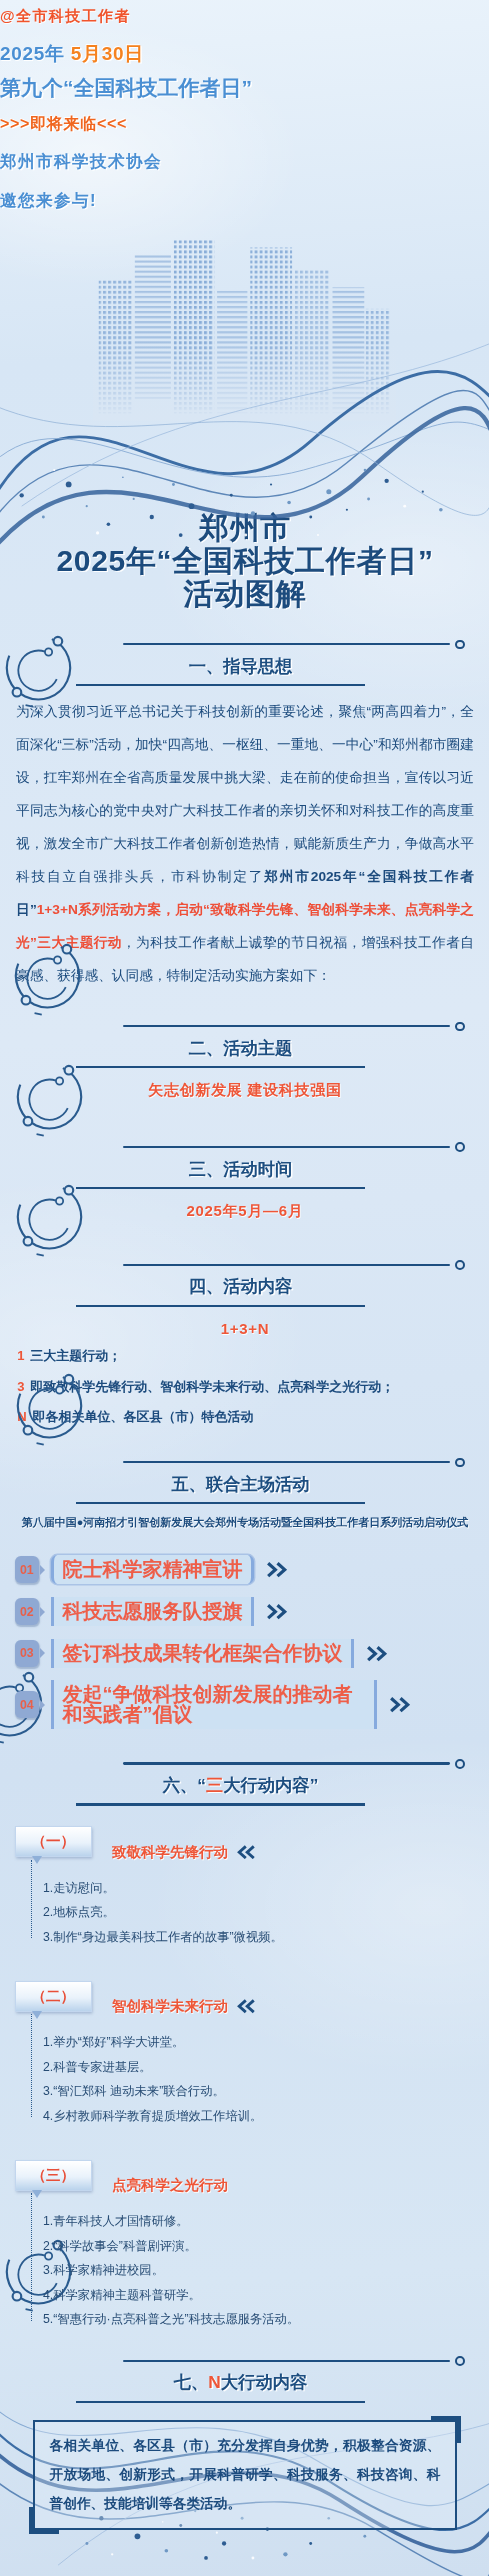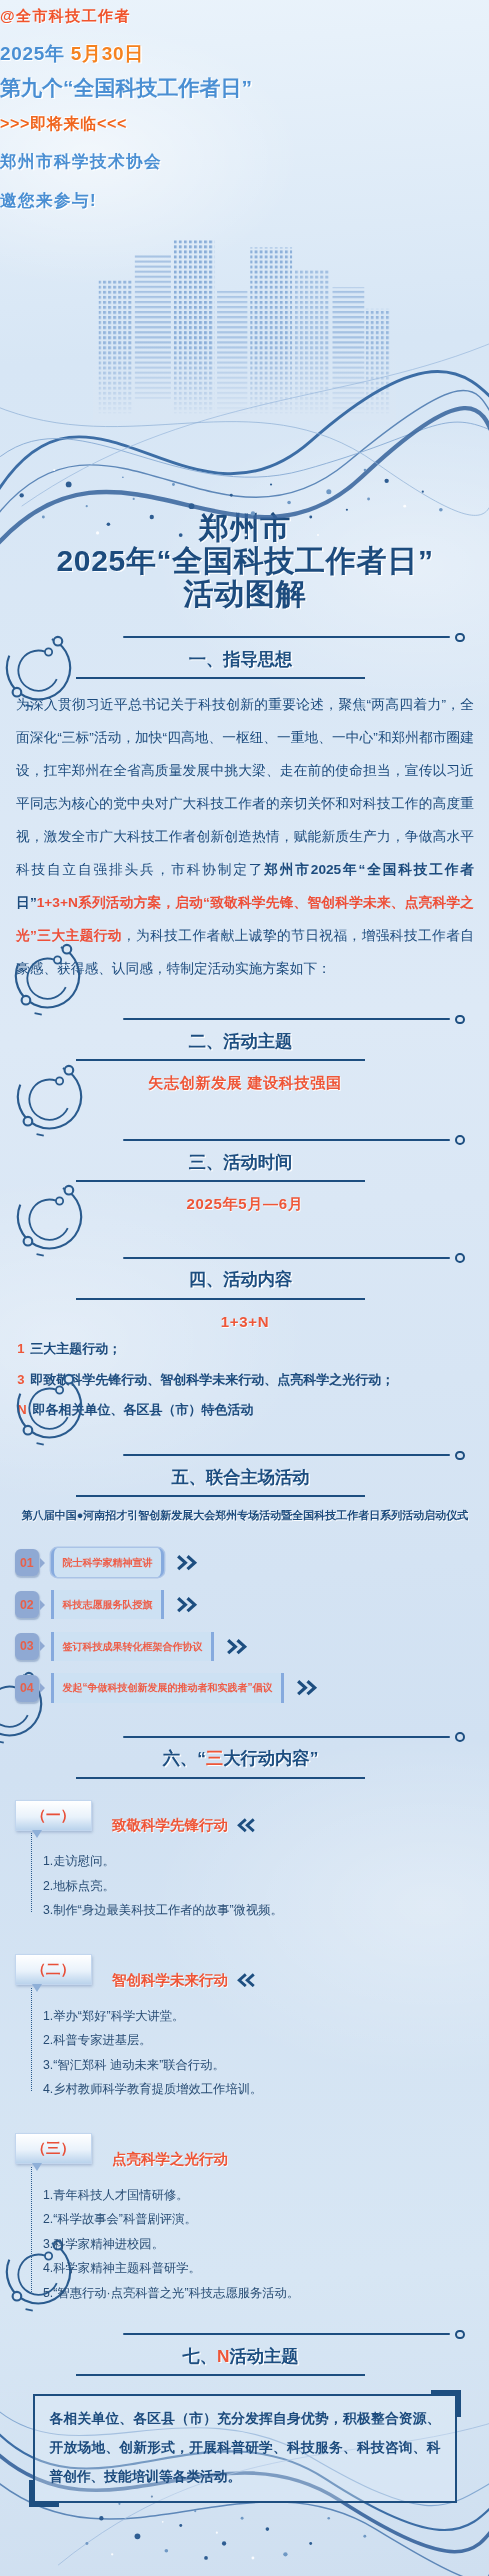--- a/index.html
+++ b/index.html
@@ -67,21 +67,21 @@
 
   .s5items{margin:24.6px 0 0 14.5px;}
   .itemrow{display:flex;align-items:center;margin-bottom:12.3px;}
   .numbadge{position:relative;flex:0 0 auto;width:24.6px;height:27px;border-radius:5.8px;background:#8fa9d3;
             color:#e8604a;font-size:12.3px;font-weight:800;display:flex;align-items:center;justify-content:center;
             box-shadow:0.7px 1.4px 1.4px rgba(70,100,150,.35);}
   .numbadge::after{content:"";position:absolute;right:-5.8px;top:50%;margin-top:-5px;
                    border-top:5px solid transparent;border-bottom:5px solid transparent;
                    border-left:5.8px solid #8fa9d3;}
   .itembox{margin-left:11.6px;background:#cde1f3;border-left:3.6px solid #86aade;border-right:3.6px solid #86aade;
-           padding:5px 8.7px;font-size:10px;font-weight:800;color:#ee5e49;line-height:19.5px;max-width:303px;}
+           padding:5px 8.7px;font-size:20px;font-weight:800;color:#ee5e49;line-height:19.5px;max-width:303px;}
   .itembox.first{border-radius:6.5px;box-shadow:0 0 0 1.4px #aac3e6;}
   .chev{margin-left:11.6px;flex:0 0 auto;display:flex;align-items:center;}
 
   
   .sub{position:relative;}
   .sub-line{position:absolute;left:31px;top:38px;bottom:5.8px;border-left:1.4px dotted #2a5b8e;}
   .sub-head{display:flex;align-items:center;}
   .sub-badge{position:relative;margin-left:14.5px;flex:0 0 auto;min-width:64px;text-align:center;
              padding:5px 5.8px;font-size:14.5px;font-weight:800;color:#e84f38;
              background:linear-gradient(180deg,#ffffff 0%,#e9f2fb 55%,#bad3ec 100%);
@@ -97,21 +97,21 @@
   
   .s7box{position:relative;margin:17.3px 33px 0;border:2.2px solid #1d4e80;padding:8.7px 14.5px 10px;
          font-size:13.7px;font-weight:700;color:#1c4b7d;line-height:29px;text-align:justify;
          background:rgba(226,238,249,.35);}
   .s7box::before{content:"";position:absolute;top:-5.8px;right:-5.8px;width:24.6px;height:22px;
                  border-top:5.8px solid #1d4e80;border-right:5.8px solid #1d4e80;}
   .s7box::after{content:"";position:absolute;bottom:-5.8px;left:-5.8px;width:24.6px;height:22px;
                 border-bottom:5.8px solid #1d4e80;border-left:5.8px solid #1d4e80;}
 
   
-  .mt34{margin-top:26px;border-radius:12px;} .mt45{margin-top:33px;} .mt64{margin-top:46px;} .mt60{margin-top:43px;}
+  .mt34{margin-top:33px;border-radius:12px;} .mt45{margin-top:33px;} .mt64{margin-top:46px;} .mt60{margin-top:43px;}
   .mt48{margin-top:35px;} .mt46{margin-top:33px;} .mt44{margin-top:32px;} .mt22{margin-top:16px;}
 </style>
 </head>
 <body>
 
 <div class="poster">
 
   <svg width="0" height="0" style="position:absolute">
     <defs>
       <pattern id="pxdots" width="7" height="7" patternUnits="userSpaceOnUse">
@@ -419,19 +419,19 @@
       <li>3.科学家精神进校园。</li>
       <li>4.科学家精神主题科普研学。</li>
       <li>5.“智惠行动·点亮科普之光”科技志愿服务活动。</li>
     </ul>
   </div>
 
   <div class="sechead mt46">
     <div class="sh-line">
         <span class="sh-ring"></span>
       </div>
-    <h2 class="sh-title"><span>七、</span><span class="red">N</span><span>活动主题</span></h2>
+    <h2 class="sh-title"><span>七、</span><span class="red">N</span><span>大行动内容</span></h2>
     <div class="sh-under"></div>
   </div>
   <div class="s7box">各相关单位、各区县（市）充分发挥自身优势，积极整合资源、开放场地、创新形式，开展科普研学、科技服务、科技咨询、科普创作、技能培训等各类活动。</div>
 
 </div>
 
 
 </body></html>

